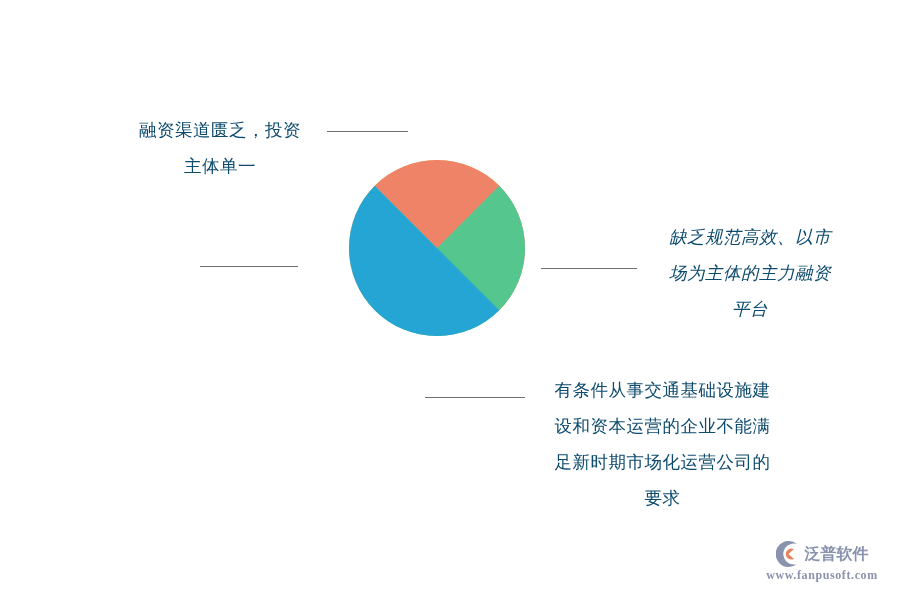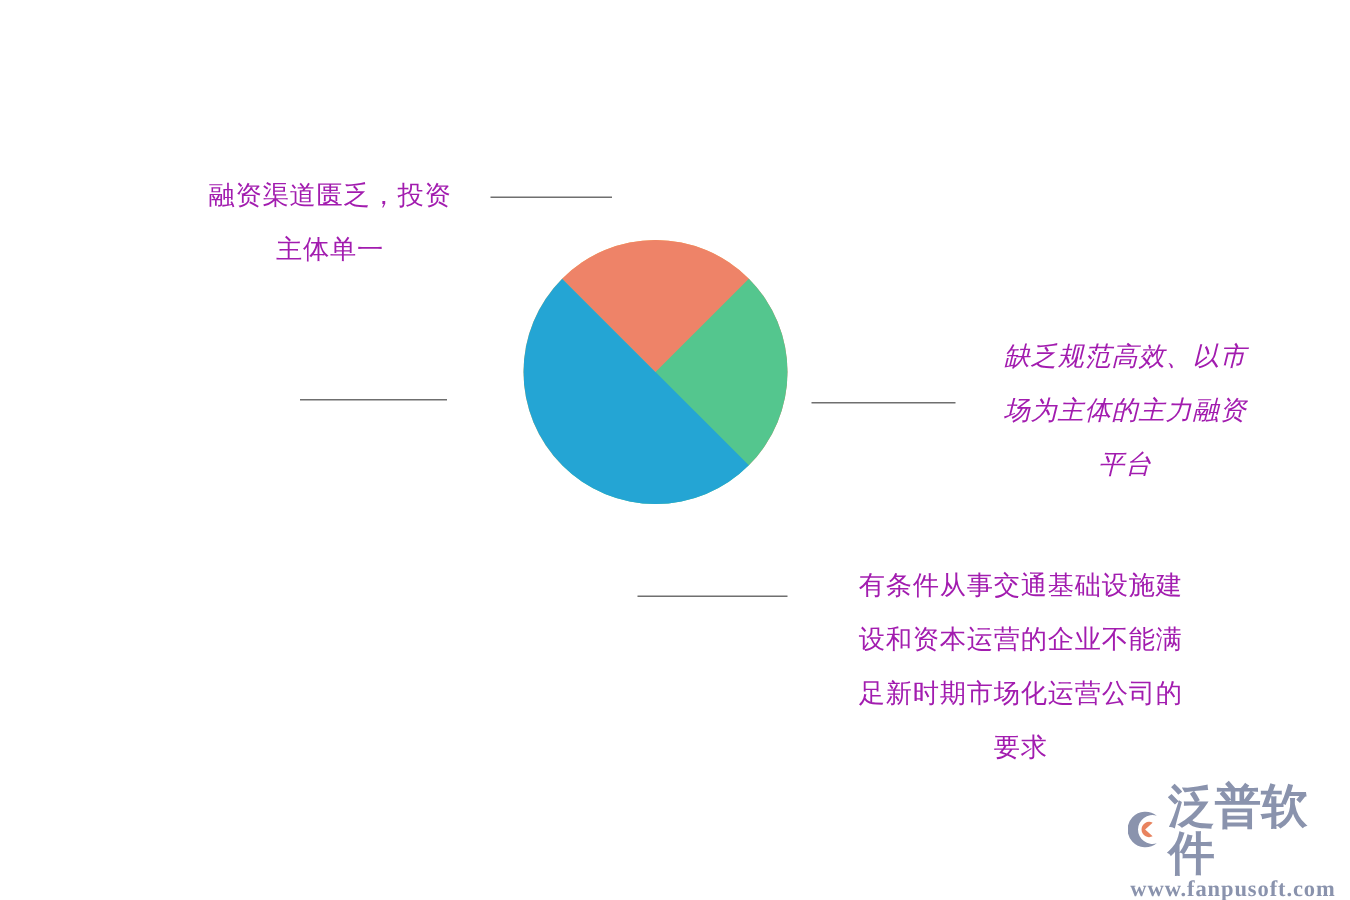--- a/index.html
+++ b/index.html
@@ -28,21 +28,21 @@
     left: 0;
     top: 0;
     width: 900px;
     height: 600px;
     pointer-events: none;
   }
 
   
   .callout {
     position: absolute;
-    color: #a21caf;
+    color: #0c4a6e;
     font-size: 17.5px;
     line-height: 36px;
     font-family: "Liberation Serif", "DejaVu Serif", serif;
     white-space: pre-line;
     letter-spacing: 0.5px;
   }
   .callout.align-center { text-align: center; }
 
   #callout-top-left {
     left: 105px;
@@ -54,21 +54,21 @@
     top: 238px;
     width: 200px;
   }
   #callout-right {
     left: 645px;
     top: 219px;
     width: 210px;
     font-style: italic;
   }
   #callout-bottom-right {
-    left: 548px;
+    left: 530px;
     top: 372px;
     width: 265px;
   }
 
   
   .connector {
     position: absolute;
     height: 0;
     border-top: 1.4px solid #6f6f6f;
   }
@@ -90,29 +90,29 @@
     justify-content: center;
   }
   #watermark-top {
     display: flex;
     align-items: center;
     gap: 3px;
   }
   #watermark-mark { display: block; }
   #watermark-name {
     color: #8a93ad;
-    font-size: 31px;
+    font-size: 16px;
     font-family: "Liberation Sans", "DejaVu Sans", sans-serif;
     font-weight: bold;
     letter-spacing: 0px;
     line-height: 1;
   }
   #watermark-url {
     color: #8a93ad;
-    font-size: 15px;
+    font-size: 12px;
     font-family: "Liberation Serif", "DejaVu Serif", serif;
     font-weight: bold;
     letter-spacing: 0.6px;
     margin-top: 2px;
     line-height: 1;
   }
 </style>
 </head>
 <body>
 

